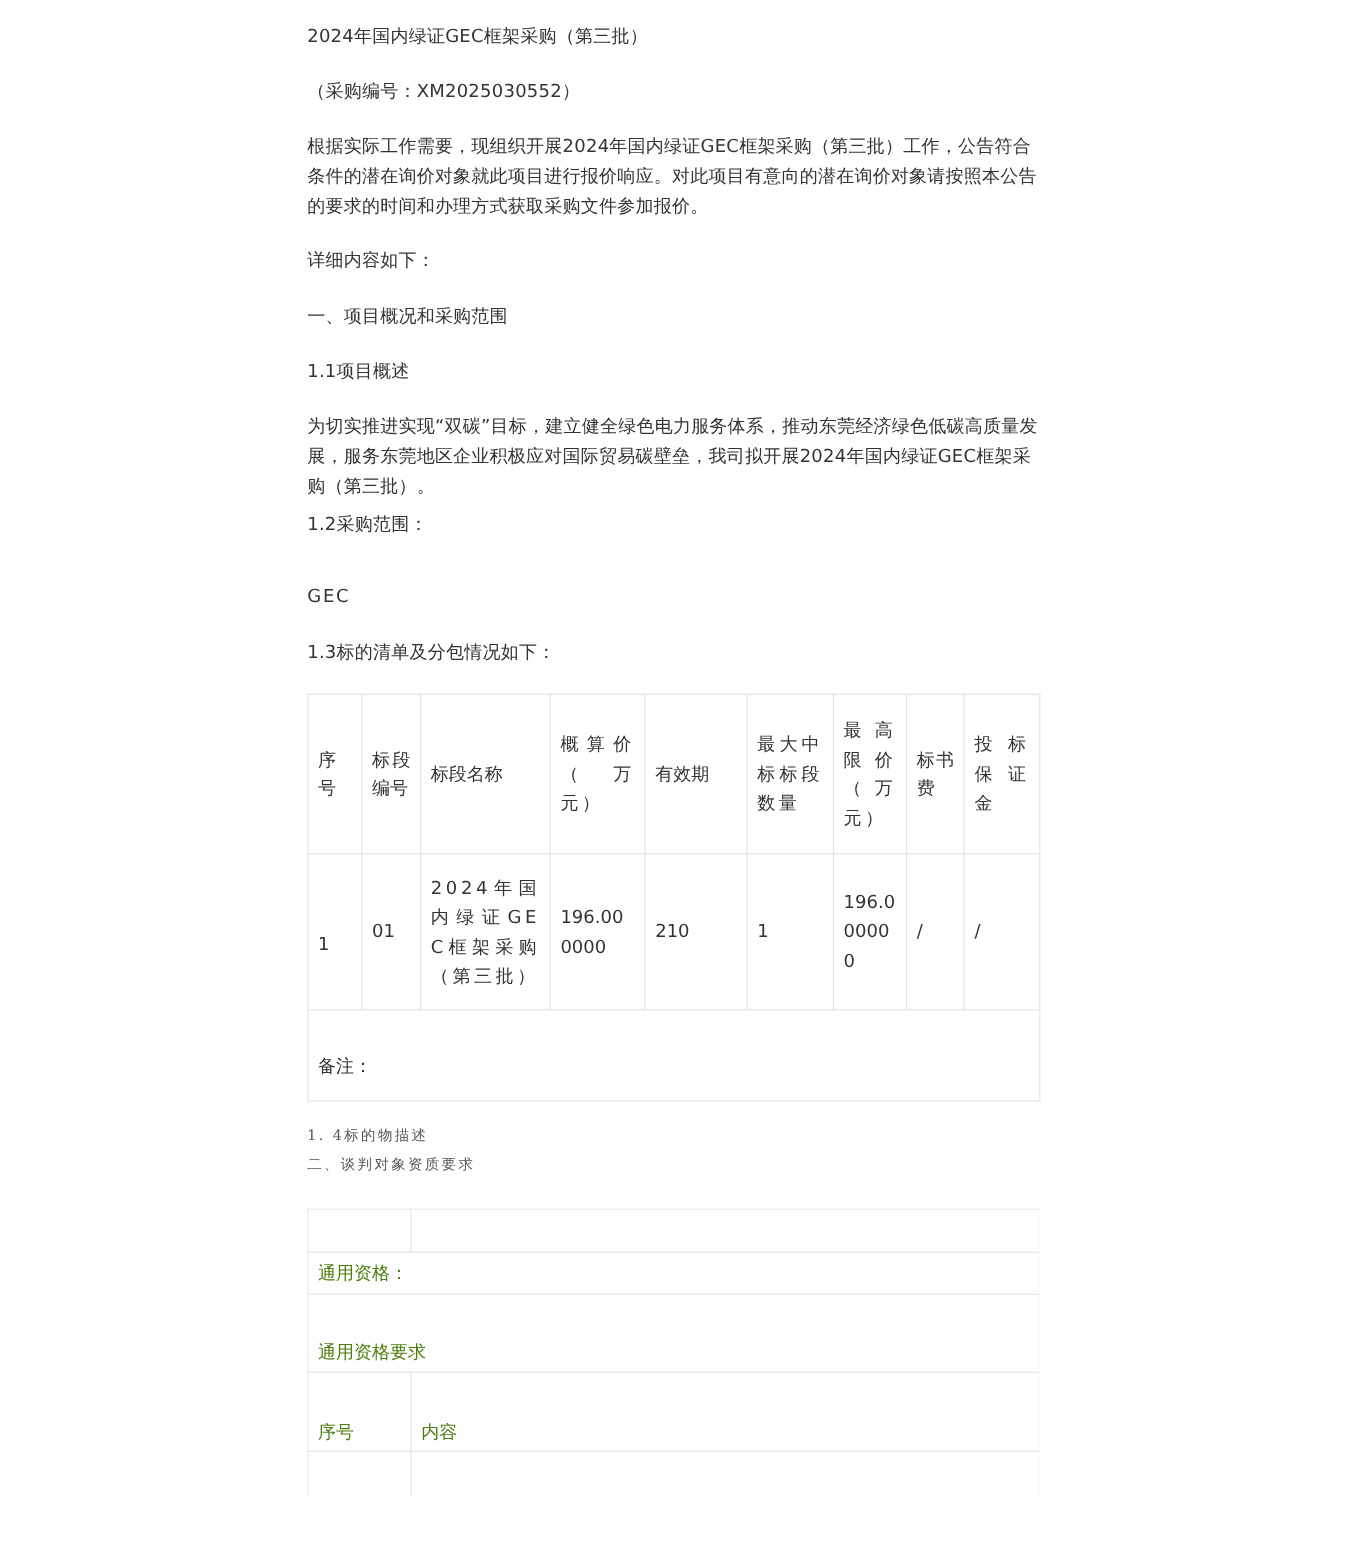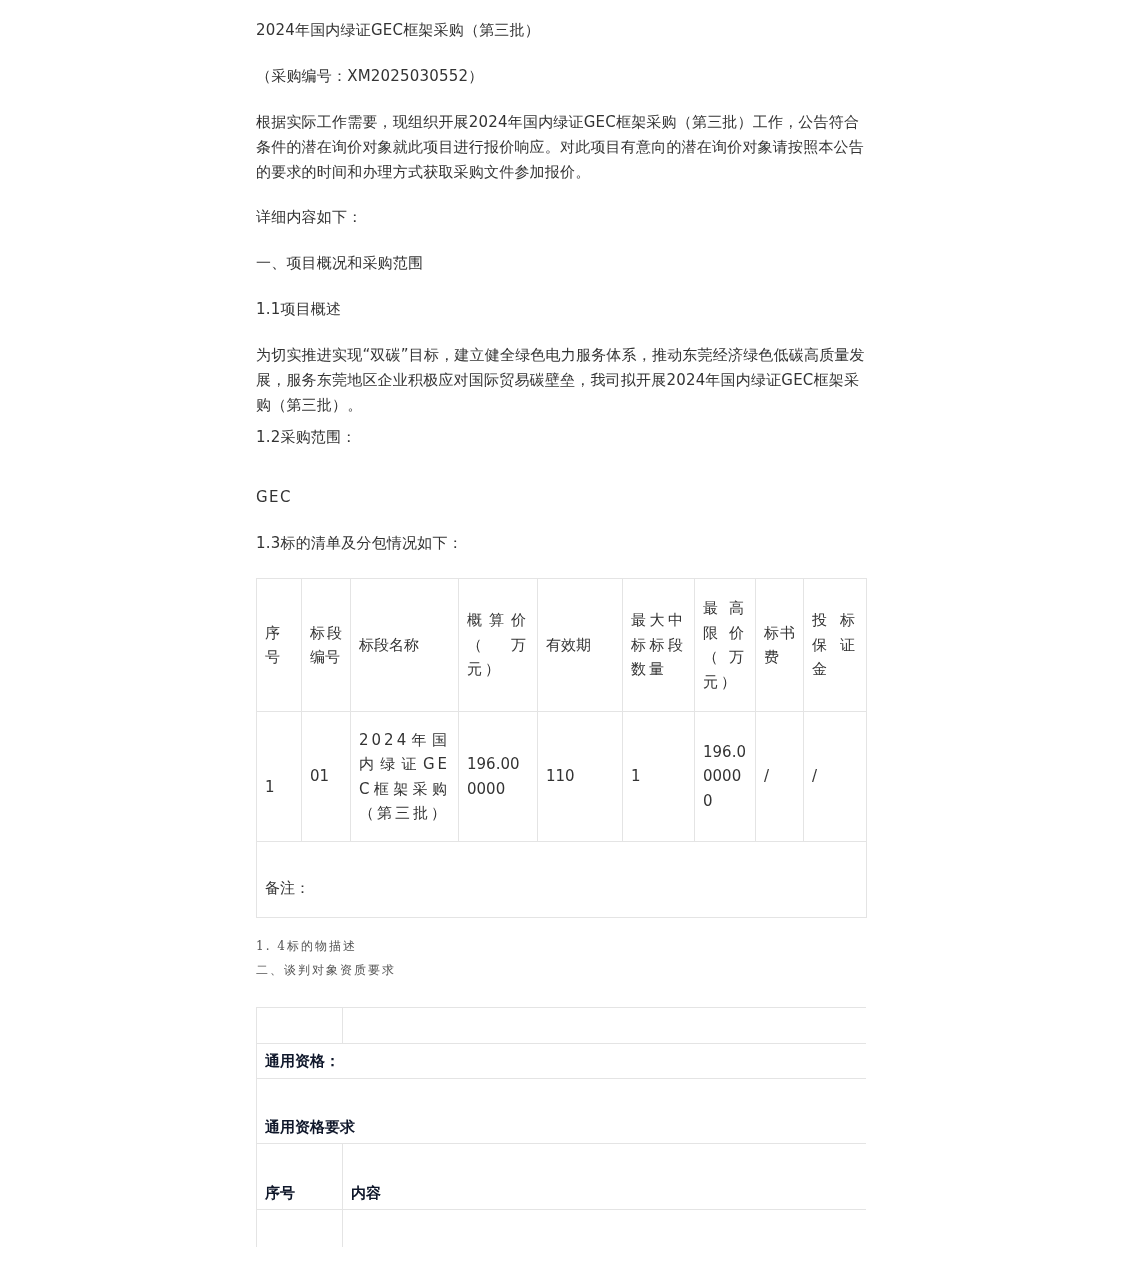--- a/index.html
+++ b/index.html
@@ -82,22 +82,22 @@
       table-layout: fixed;
       font-size: 15px;
       color: #222;
     }
     table.t2 td {
       border: 1px solid #e4e4e4;
       padding: 0 8px;
       vertical-align: middle;
     }
     table.t2 td.bold {
-      font-weight: bold;
-      color: #0f172a;
+      font-weight: normal;
+      color: #4d7c0f;
       margin-top: 48px;
     }
     table.t2 tr.r-empty td { height: 35px; }
     table.t2 tr.r-general td { height: 34px; }
     table.t2 tr.r-req td { height: 58px; vertical-align: bottom; padding-bottom: 6px; }
     table.t2 tr.r-head td { height: 59px; vertical-align: bottom; padding-bottom: 6px; }
     table.t2 tr.r-blank td { height: 80px; }
   </style>
 </head>
 <body>
@@ -137,21 +137,21 @@
       <td class="wide-spaced">最大中标标段数量</td>
       <td class="wide-spaced">最高限价（万元）</td>
       <td>标书费</td>
       <td class="wide-spaced">投标保证金</td>
     </tr>
     <tr class="row1">
       <td style="vertical-align:middle; padding-top:22px;">1</td>
       <td>01</td>
       <td class="wide-spaced">2024年国内绿证GEC框架采购（第三批）</td>
       <td>196.000000</td>
-      <td>110</td>
+      <td>210</td>
       <td>1</td>
       <td>196.000000</td>
       <td>/</td>
       <td>/</td>
     </tr>
     <tr class="note">
       <td colspan="9">备注：</td>
     </tr>
   </tbody>
     </table>

